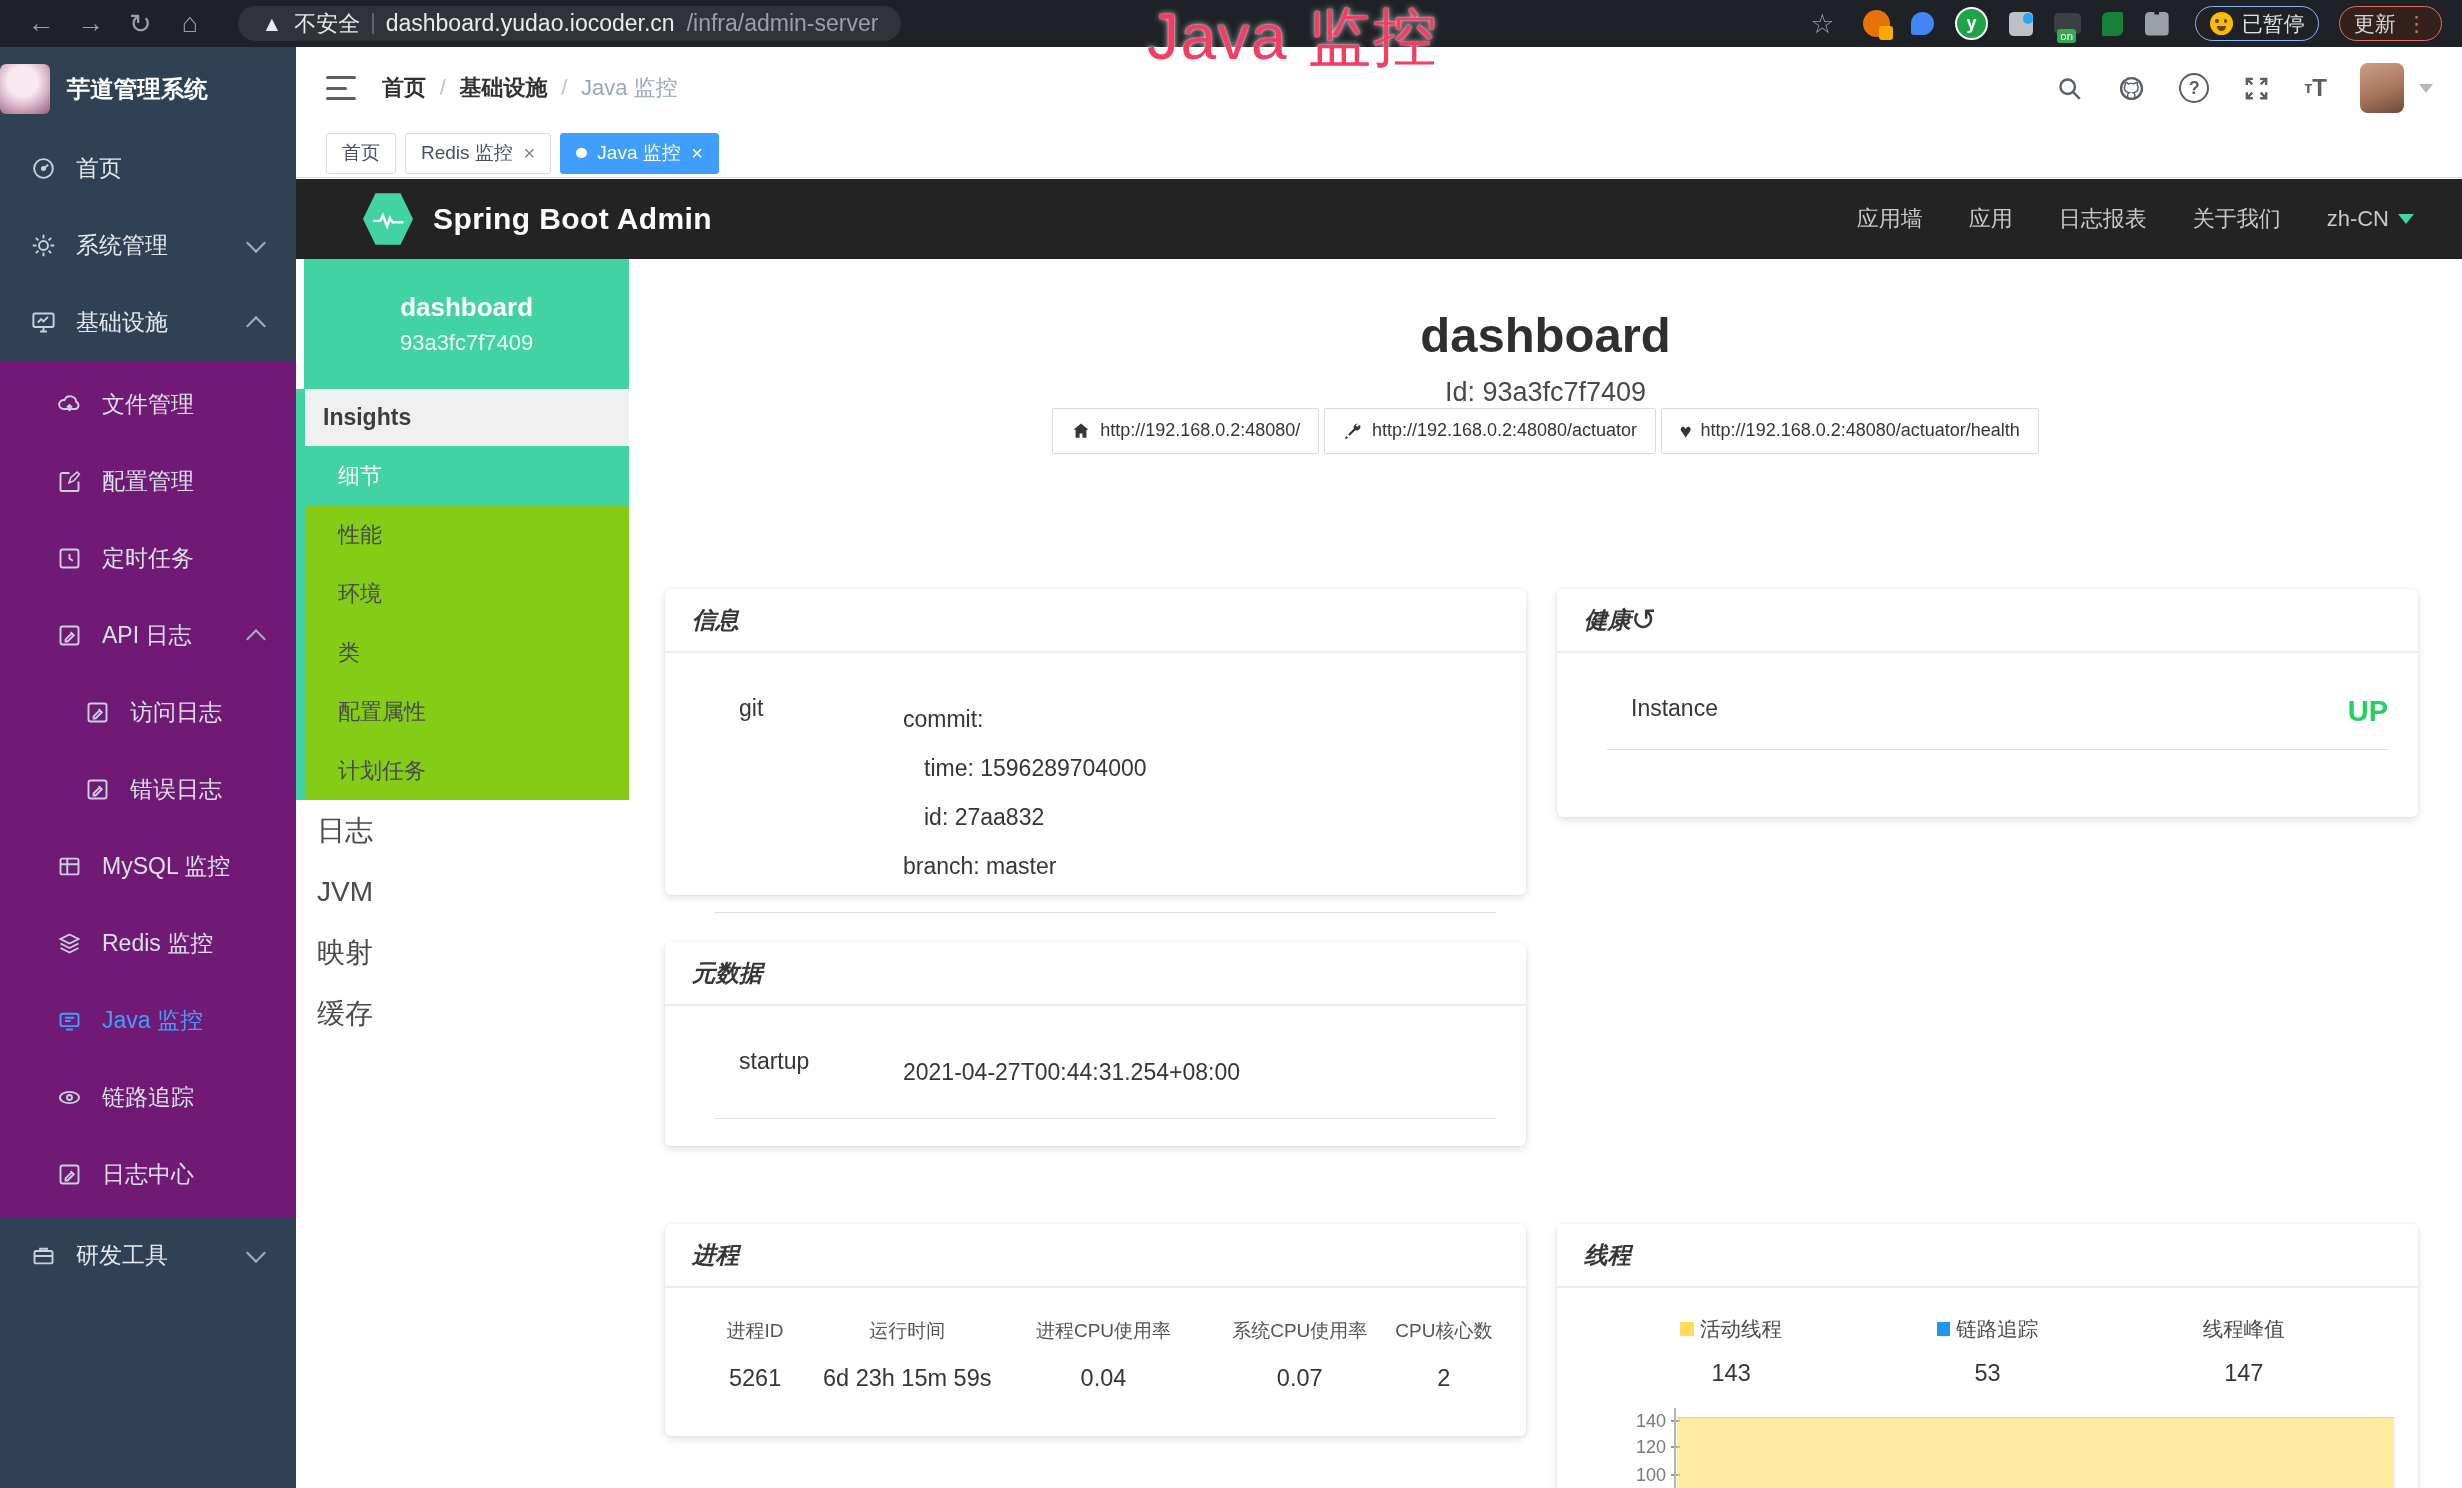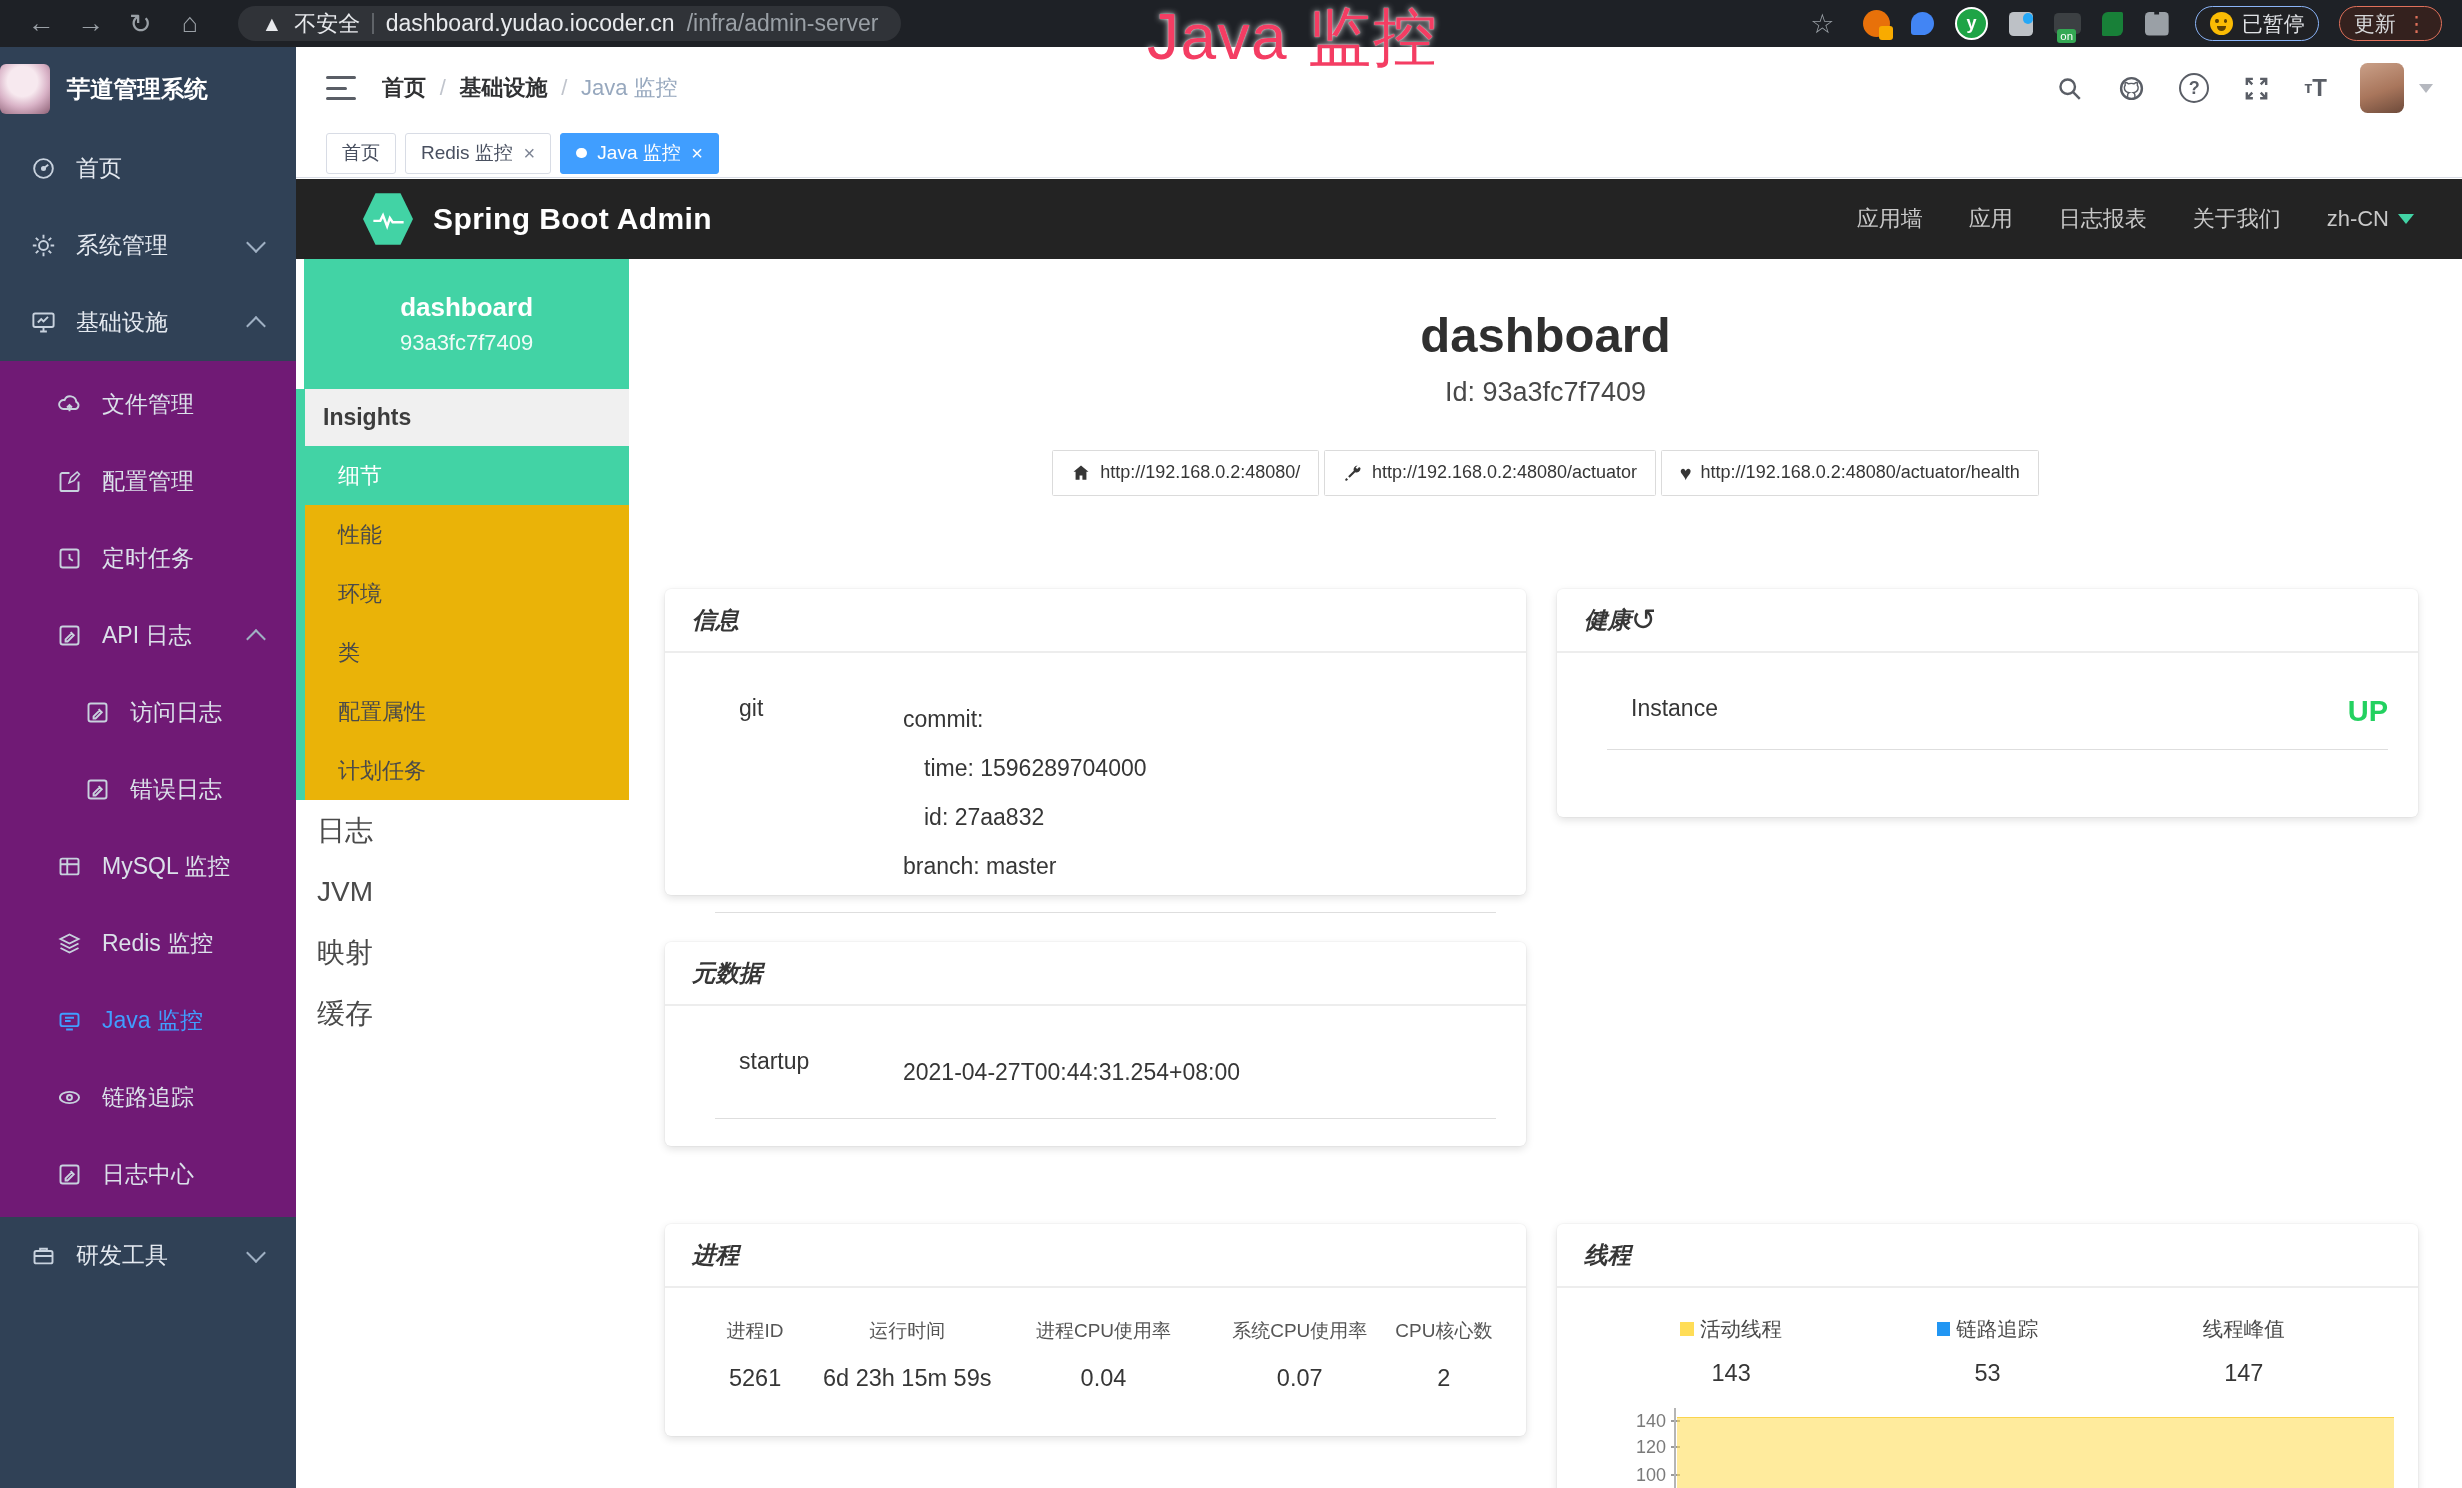--- a/index.html
+++ b/index.html
@@ -118,30 +118,30 @@
   
   #sba-sub{position:absolute;left:296px;top:259px;width:334px;height:1229px;background:#fff;
            border-right:0.8px solid #ebebeb;box-sizing:border-box;}
   .instance-head{margin-left:7.6px;width:326px;height:130px;background:#42d3a5;color:#fff;display:flex;
                  flex-direction:column;align-items:center;justify-content:center;gap:7.6px;}
   .instance-name{font-size:26px;font-weight:700;}
   .instance-id{font-size:22px;opacity:.92;}
   .mgroup{border-left:9px solid #42d3a5;}
   .mlabel{height:57px;line-height:57px;background:#f0f0f0;padding-left:18px;font-size:23px;
           font-weight:700;color:#3c3c3c;}
-  .mitem{height:59px;line-height:59px;background:#eab308;padding-left:33px;font-size:22px;color:#4a4a4a;cursor:pointer;}
+  .mitem{height:59px;line-height:59px;background:#84cc16;padding-left:33px;font-size:22px;color:#4a4a4a;cursor:pointer;}
   .mitem.active{background:#42d3a5;color:#fff;}
   .mtop{height:61px;line-height:61px;background:#fff;padding-left:21px;font-size:28px;color:#4a4a4a;cursor:pointer;}
 
   
   #main{position:absolute;left:629px;top:259px;width:1833px;height:1229px;background:#fff;overflow:hidden;}
   .main-head{text-align:center;padding-top:49px;}
   .main-title{font-size:49px;font-weight:600;color:#2f2f2f;line-height:55px;}
   .main-sub{font-size:27px;color:#484848;margin-top:13.7px;}
-  .endpoints{display:flex;justify-content:center;gap:4.6px;margin-top:42px;}
+  .endpoints{display:flex;justify-content:center;gap:4.6px;}
   .endpoint{height:44px;border:0.8px solid #dbdbdb;border-radius:1.5px;background:#fff;display:flex;
             align-items:center;gap:9px;padding:0 18px;font-size:18px;color:#363636;cursor:pointer;}
   .endpoint svg{width:20px;height:20px;}
   .ep-heart{font-size:20px;color:#363636;line-height:20px;}
 
   .card{position:absolute;background:#fff;border-radius:6px;box-shadow:0 3px 9px rgba(10,10,10,.12),0 0 0 0.8px rgba(10,10,10,.03);}
   .card-head{height:64px;display:flex;align-items:center;justify-content:flex-start;padding:0 27px;
              border-bottom:2.3px solid #ededed;box-sizing:border-box;font-style:italic;}
   .card-title{font-size:23.5px;font-weight:700;color:#363636;}
   .hist{color:#363636;cursor:pointer;font-size:30px;line-height:30px;}

